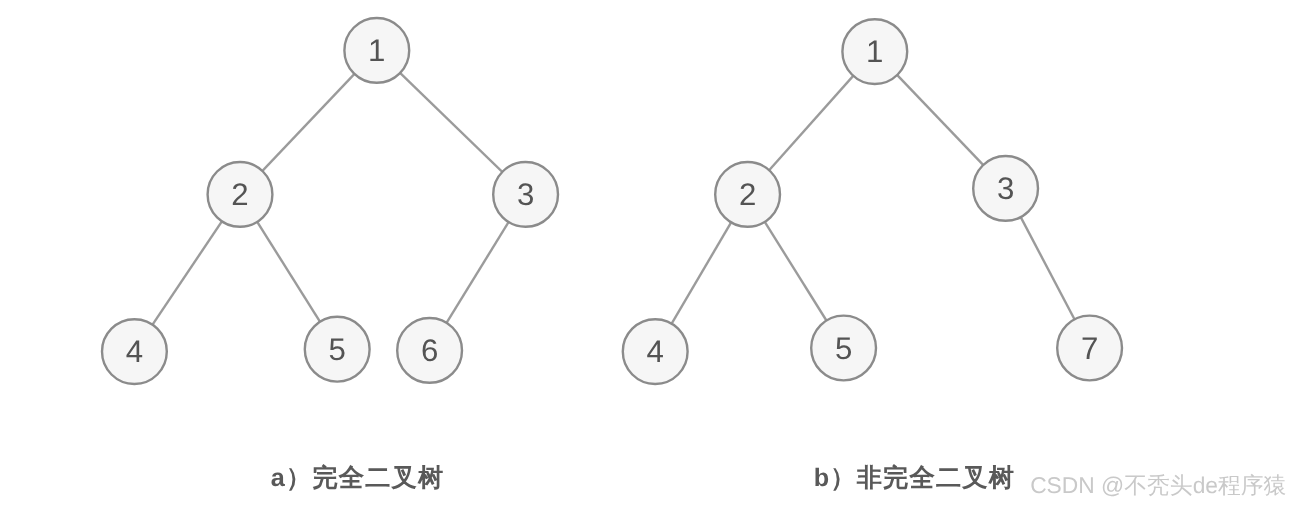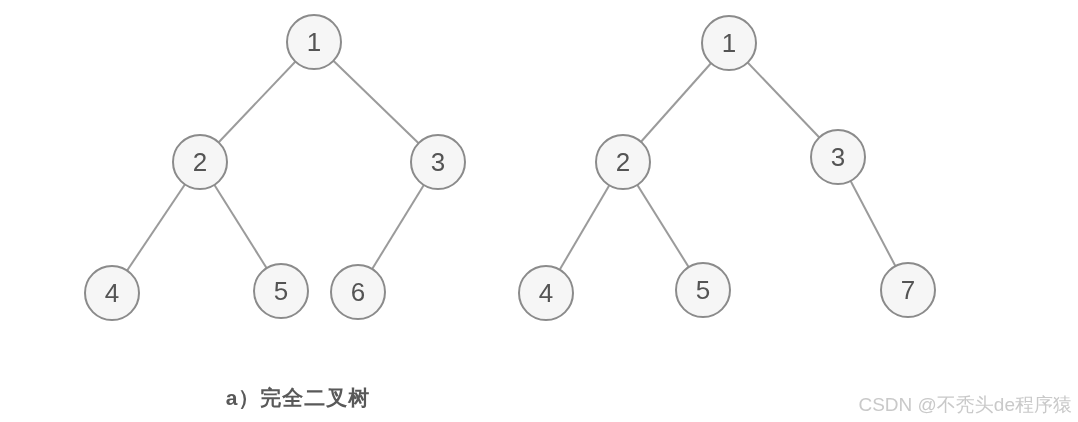--- a/index.html
+++ b/index.html
@@ -77,14 +77,15 @@
       <circle cx="838" cy="157" r="27" fill="#f6f6f6" stroke="#8b8b8b" stroke-width="2"></circle>
       <text x="838" y="157" text-anchor="middle" dominant-baseline="central" fill="#545454" font-size="26" font-family="&quot;Liberation Sans&quot;, sans-serif">3</text>
       <circle cx="546" cy="293" r="27" fill="#f6f6f6" stroke="#8b8b8b" stroke-width="2"></circle>
       <text x="546" y="293" text-anchor="middle" dominant-baseline="central" fill="#545454" font-size="26" font-family="&quot;Liberation Sans&quot;, sans-serif">4</text>
       <circle cx="703" cy="290" r="27" fill="#f6f6f6" stroke="#8b8b8b" stroke-width="2"></circle>
       <text x="703" y="290" text-anchor="middle" dominant-baseline="central" fill="#545454" font-size="26" font-family="&quot;Liberation Sans&quot;, sans-serif">5</text>
       <circle cx="908" cy="290" r="27" fill="#f6f6f6" stroke="#8b8b8b" stroke-width="2"></circle>
       <text x="908" y="290" text-anchor="middle" dominant-baseline="central" fill="#545454" font-size="26" font-family="&quot;Liberation Sans&quot;, sans-serif">7</text>
     </svg>
   <div class="caption caption-a">a）完全二叉树</div>
+  <div class="caption caption-b">b）非完全二叉树</div>
   <div class="watermark">CSDN @不秃头de程序猿</div>
 </div>
 
 </body></html>

